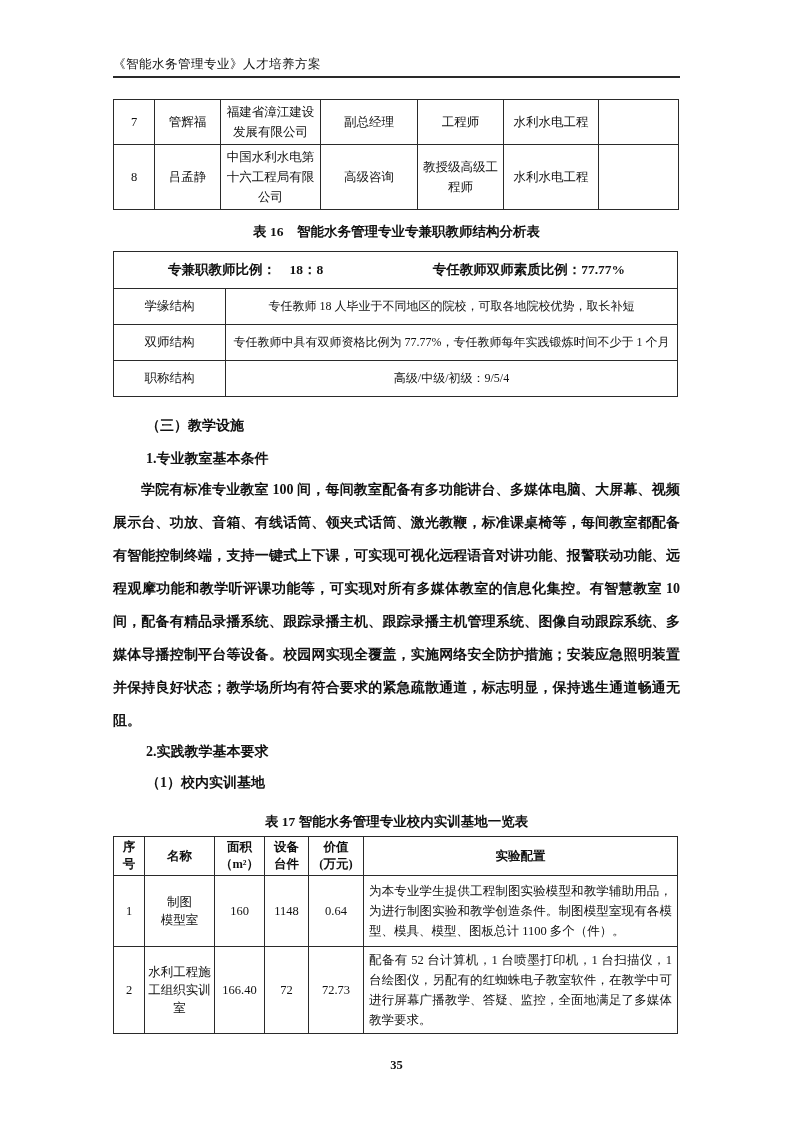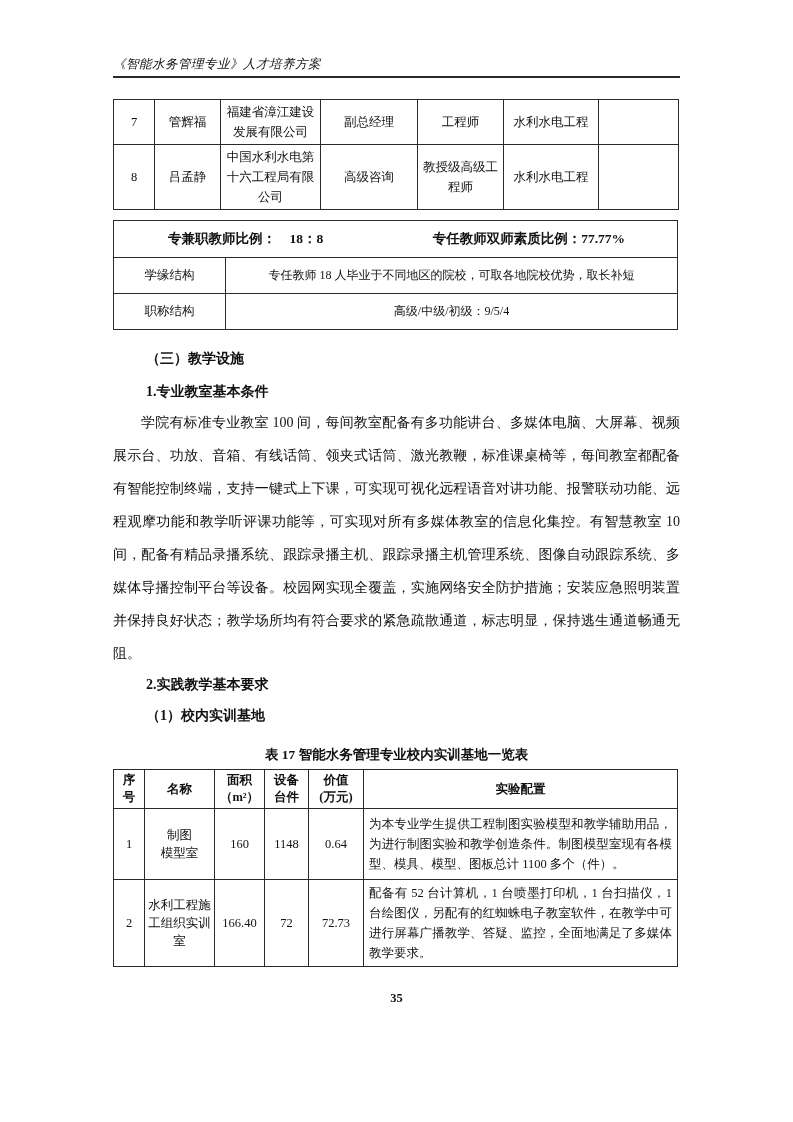--- a/index.html
+++ b/index.html
@@ -13,21 +13,20 @@
   }
   .content { width: 567px; margin-left: 113px; }
 
   
   .page-header {
     padding-top: 56px;
     padding-bottom: 3px;
     border-bottom: 2px solid #2a2a2a;
     font-size: 12.5px;
     letter-spacing: 0.5px;
-    font-style: italic;
   }
 
   
   table { border-collapse: collapse; table-layout: fixed; width: 565px; }
   td, th { border: 1px solid #2a2a2a; padding: 2px 3px; font-weight: normal; }
 
   
   .t1 { margin-top: 21px; }
   .t1 td { text-align: center; font-size: 12.5px; line-height: 20px; vertical-align: middle; }
   .t1 tr.r7 td { height: 44px; }
@@ -56,21 +55,21 @@
   .h-bold { font-weight: bold; font-size: 14px; padding-left: 33px; }
   .h-facilities { margin-top: 20px; }
   .h-classroom { margin-top: 15px; }
   .h-practice { margin-top: 6px; }
   .h-base { margin-top: 13px; }
 
   
   .para {
     margin: 5px 0 0 0;
     font-size: 14px; line-height: 33px;
-    text-align: justify; text-indent: 28px;
+    text-align: justify; text-indent: 28px; font-weight: bold;
   }
 
   
   .t17 { margin-top: 5px; }
   .t17 th {
     font-weight: bold; font-size: 12.5px; text-align: center;
     white-space: pre-line; line-height: 17px; height: 39px; vertical-align: middle;
   }
   .t17 td { font-size: 12.5px; text-align: center; vertical-align: middle; }
   .t17 .name { white-space: pre-line; line-height: 18px; }
@@ -114,38 +113,43 @@
         <td>中国水利水电第十六工程局有限公司</td>
         <td>高级咨询</td>
         <td>教授级高级工程师</td>
         <td>水利水电工程</td>
         <td></td>
       </tr>
     </tbody>
   </table>
 
 
+  <div class="caption caption16">表 16　智能水务管理专业专兼职教师结构分析表</div>
 
   <table class="t16">
     <colgroup>
         <col style="width:112px">
         <col>
       </colgroup>
     <tbody>
       <tr>
         <td class="ratio-cell" colspan="2">
           <div class="ratio-wrap">
             <span>专兼职教师比例：　18：8</span>
             <span>专任教师双师素质比例：77.77%</span>
           </div>
         </td>
       </tr>
       <tr>
         <td class="lbl">学缘结构</td>
         <td class="cnt">专任教师 18 人毕业于不同地区的院校，可取各地院校优势，取长补短</td>
+      </tr>
+      <tr>
+        <td class="lbl">双师结构</td>
+        <td class="cnt">专任教师中具有双师资格比例为 77.77%，专任教师每年实践锻炼时间不少于 1 个月</td>
       </tr>
       <tr>
         <td class="lbl">职称结构</td>
         <td class="cnt">高级/中级/初级：9/5/4</td>
       </tr>
     </tbody>
   </table>
 
   <div class="h-bold h-facilities">（三）教学设施</div>
   <div class="h-bold h-classroom">1.专业教室基本条件</div>

